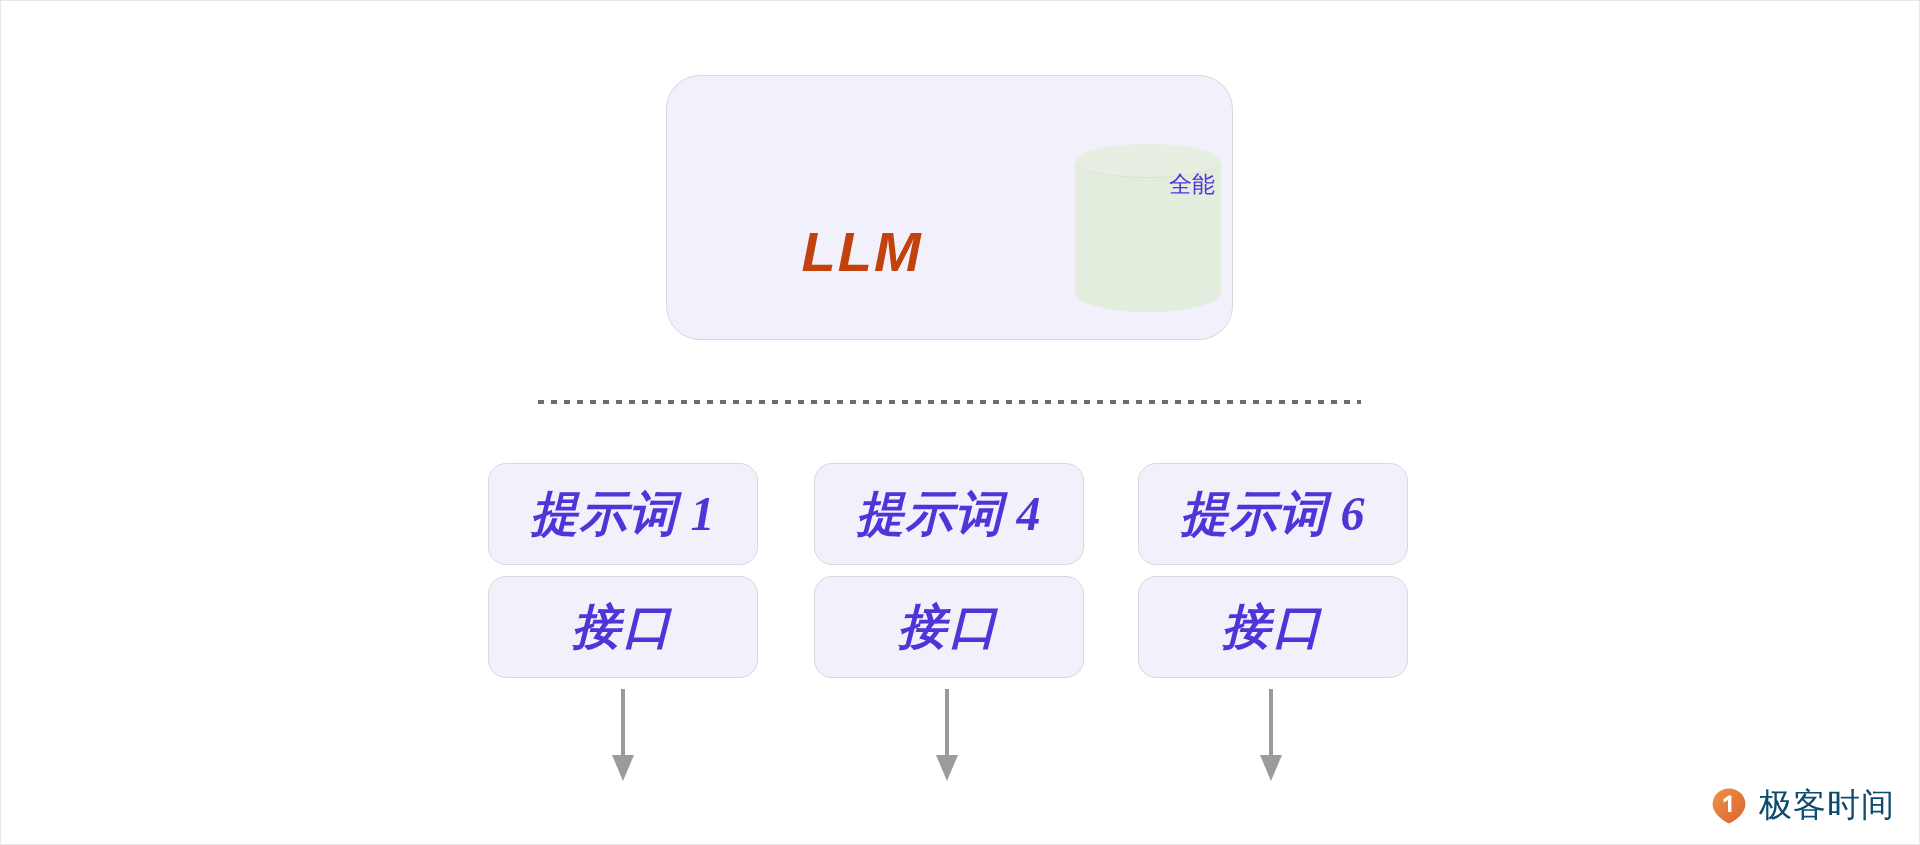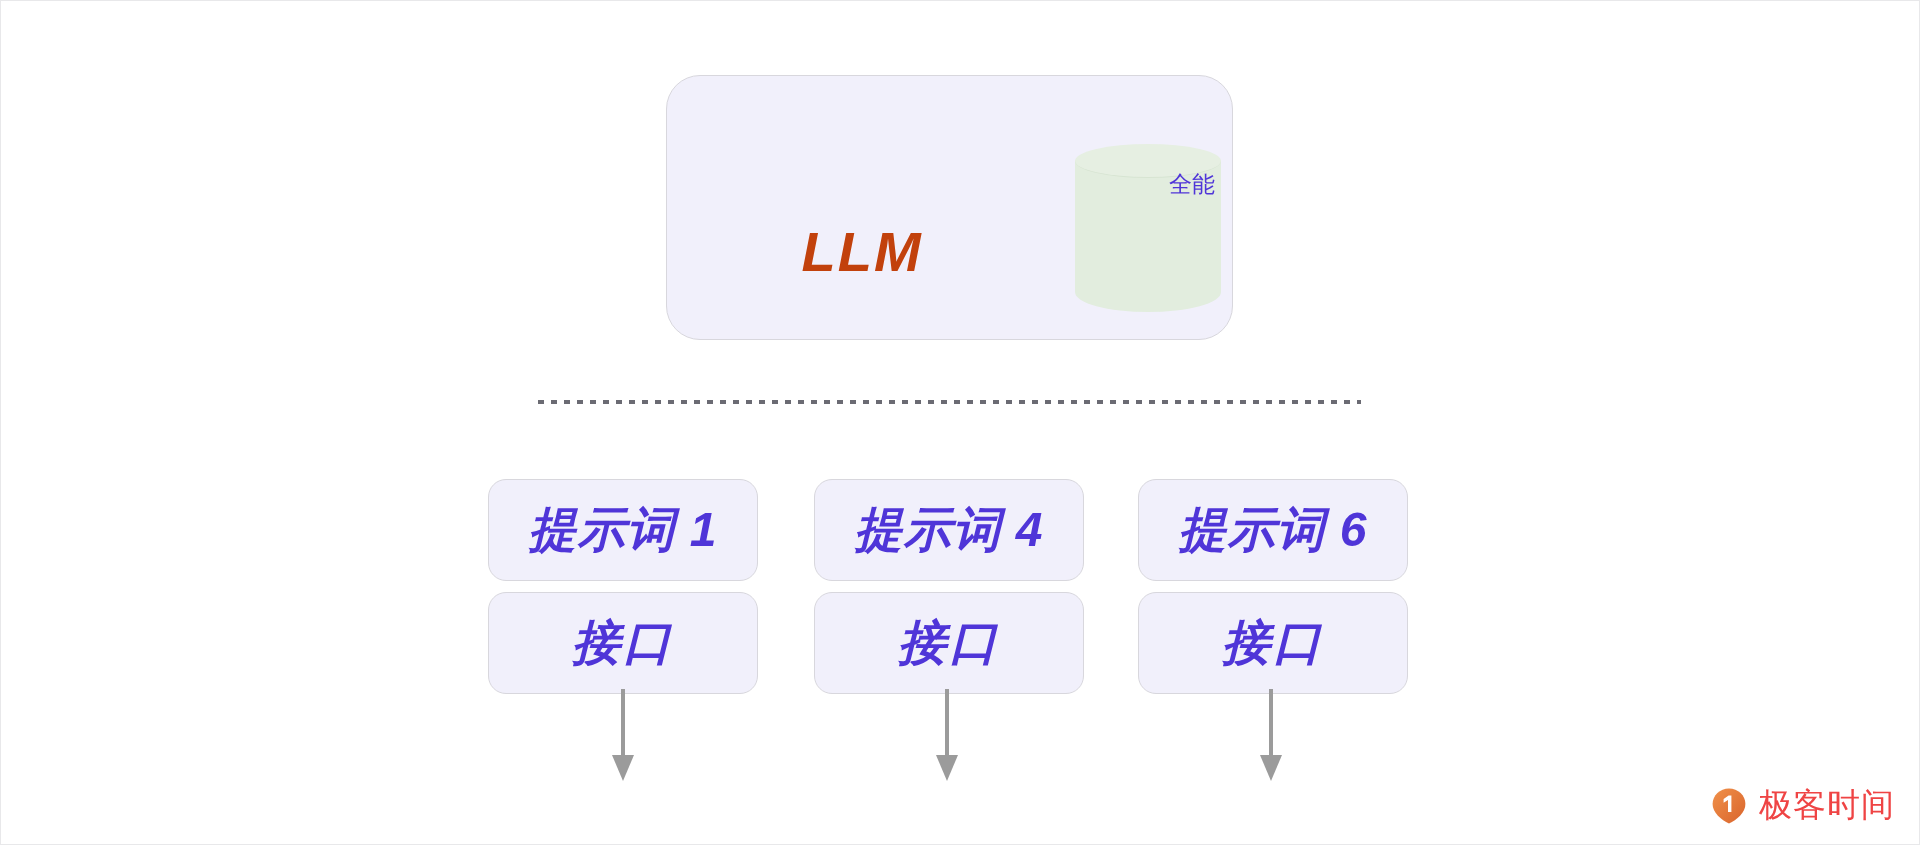--- a/index.html
+++ b/index.html
@@ -101,22 +101,23 @@
     width: 823px;
     height: 4px;
     background-image: linear-gradient(to right, #6b6b73 0 6px, transparent 6px 13px);
     background-size: 13px 4px;
     background-repeat: repeat-x;
   }
 
   
   .col {
     position: absolute;
-    top: 478px;
+    top: 462px;
     width: 270px;
+    font-family: Liberation Serif, serif;
   }
   .col-1 { left: 487px; }
   .col-2 { left: 813px; }
   .col-3 { left: 1137px; }
 
   .pill {
     width: 270px;
     height: 102px;
     background: #f1f0fb;
     border: 1.5px solid #d8d7dd;
@@ -184,21 +185,21 @@
     gap: 11px;
   }
   .brand-mark {
     width: 38px;
     height: 38px;
     position: relative;
   }
   .brand-text {
     font-size: 33px;
     font-weight: 500;
-    color: #ef4444;
+    color: #0c4a6e;
     letter-spacing: 1px;
     user-select: none;
     white-space: nowrap;
   }
 </style>
 </head>
 <body>
 
 <div class="slide">
 

